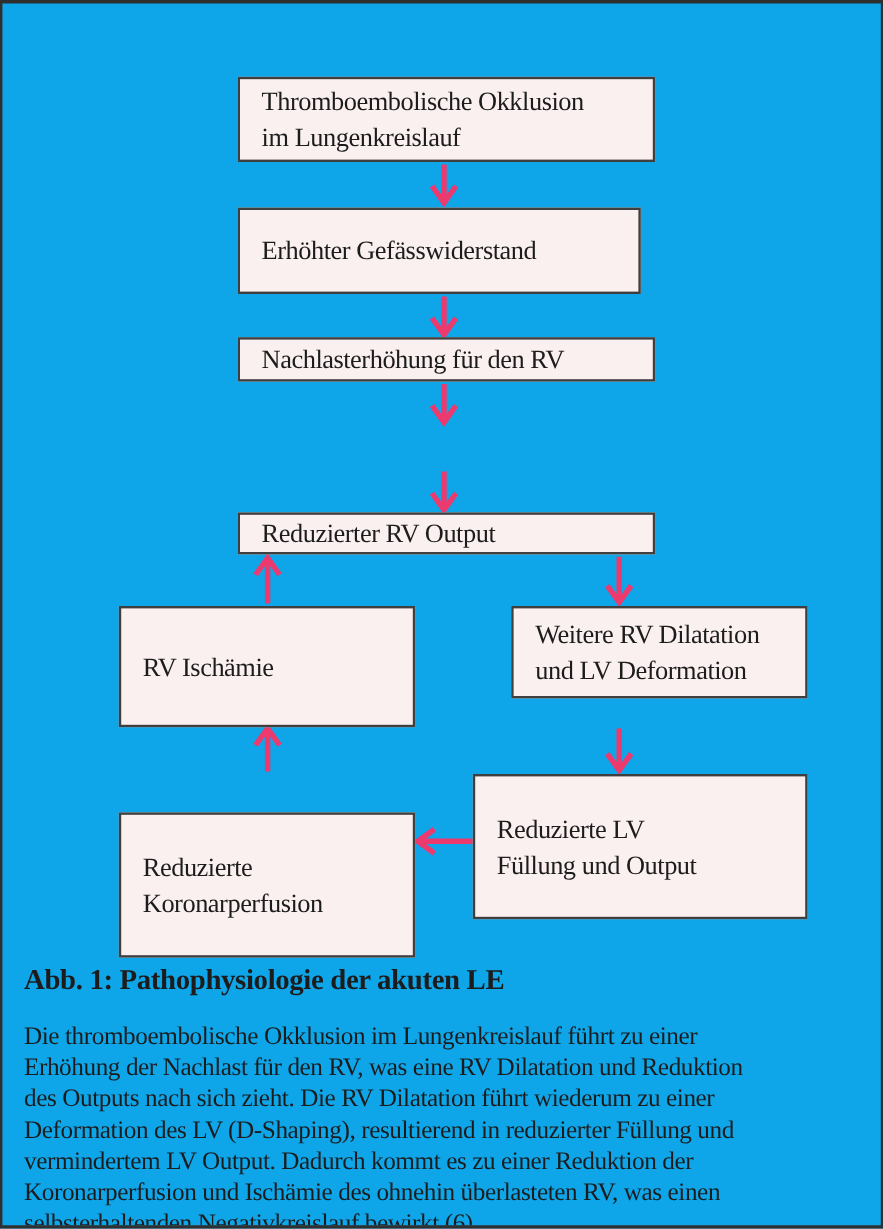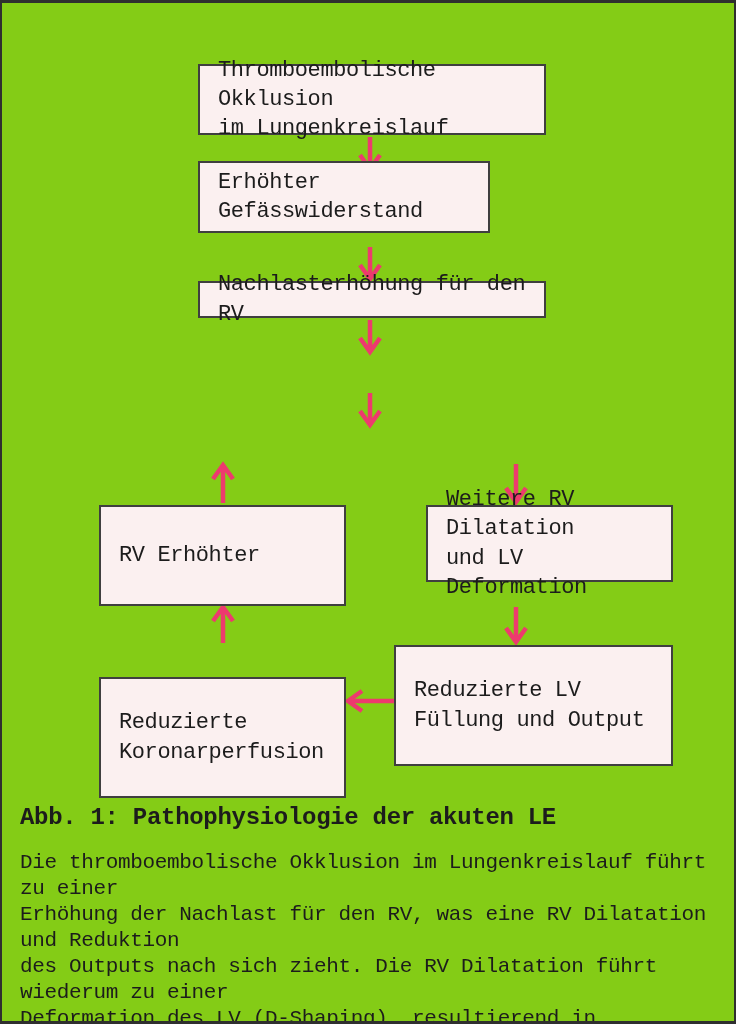--- a/index.html
+++ b/index.html
@@ -1,44 +1,44 @@
 <!DOCTYPE html>
 <html style="--arrow: #ed3a6e; --box-fill: #fbf0f0; --box-border: #3f3f3f; --text: #1c1c1c; --page-border: #2f2f2f;"><head>
 <meta charset="utf-8">
 <style>
   html, body { margin: 0; padding: 0; background: #ffffff; }
   .page {
     position: relative;
     width: 736px;
     height: 1024px;
     box-sizing: border-box;
-    background: #84cc16;
+    background: #0ea5e9;
     border: 2px solid var(--page-border, #2f2f2f);
     border-top-width: 3px;
     border-bottom-width: 3px;
-    font-family: Liberation Mono, monospace;
+    font-family: Liberation Serif, serif;
     overflow: hidden;
   }
   .fc-box {
     position: absolute;
     box-sizing: border-box;
     background: var(--box-fill, #fbf0f0);
     border: 2px solid var(--box-border, #3f3f3f);
     display: flex;
     align-items: center;
     padding: 0 6px 0 18px;
     font-size: 22px;
     line-height: 1.32;
     letter-spacing: -0.4px;
     color: var(--text, #1c1c1c);
   }
   .fc-box .lbl { white-space: pre-line; }
 
   .b1 { left: 196px; top: 61px;  width: 348px; height: 71px; }
-  .b2 { left: 196px; top: 158px; width: 292px; height: 72px; }
+  .b2 { left: 196px; top: 170px; width: 336px; height: 72px; }
   .b3 { left: 196px; top: 278px; width: 348px; height: 37px; }
   .b4 { left: 196px; top: 352px; width: 348px; height: 36px; }
   .b5 { left: 196px; top: 424px; width: 348px; height: 35px; }
   .b6 { left: 97px;  top: 502px; width: 247px; height: 101px; }
   .b7 { left: 392px; top: 502px; width: 247px; height: 77px; margin-left: 32px; }
   .b8 { left: 97px;  top: 642px; width: 247px; height: 121px; margin-top: 32px; }
   .b9 { left: 392px; top: 642px; width: 279px; height: 121px; }
 
   svg.arrows {
     position: absolute;
@@ -95,22 +95,25 @@
   <div class="fc-box b1">
     <span class="lbl">Thromboembolische Okklusion
 im Lungenkreislauf</span>
   </div>
   <div class="fc-box b2">
     <span class="lbl">Erhöhter Gefässwiderstand</span>
   </div>
   <div class="fc-box b3">
     <span class="lbl">Nachlasterhöhung für den RV</span>
   </div>
+  <div class="fc-box b5">
+    <span class="lbl">Reduzierter RV Output</span>
+  </div>
   <div class="fc-box b6">
-    <span class="lbl">RV Erhöhter</span>
+    <span class="lbl">RV Ischämie</span>
   </div>
   <div class="fc-box b7">
     <span class="lbl">Weitere RV Dilatation
 und LV Deformation</span>
   </div>
   <div class="fc-box b8">
     <span class="lbl">Reduzierte
 Koronarperfusion</span>
   </div>
   <div class="fc-box b9">

